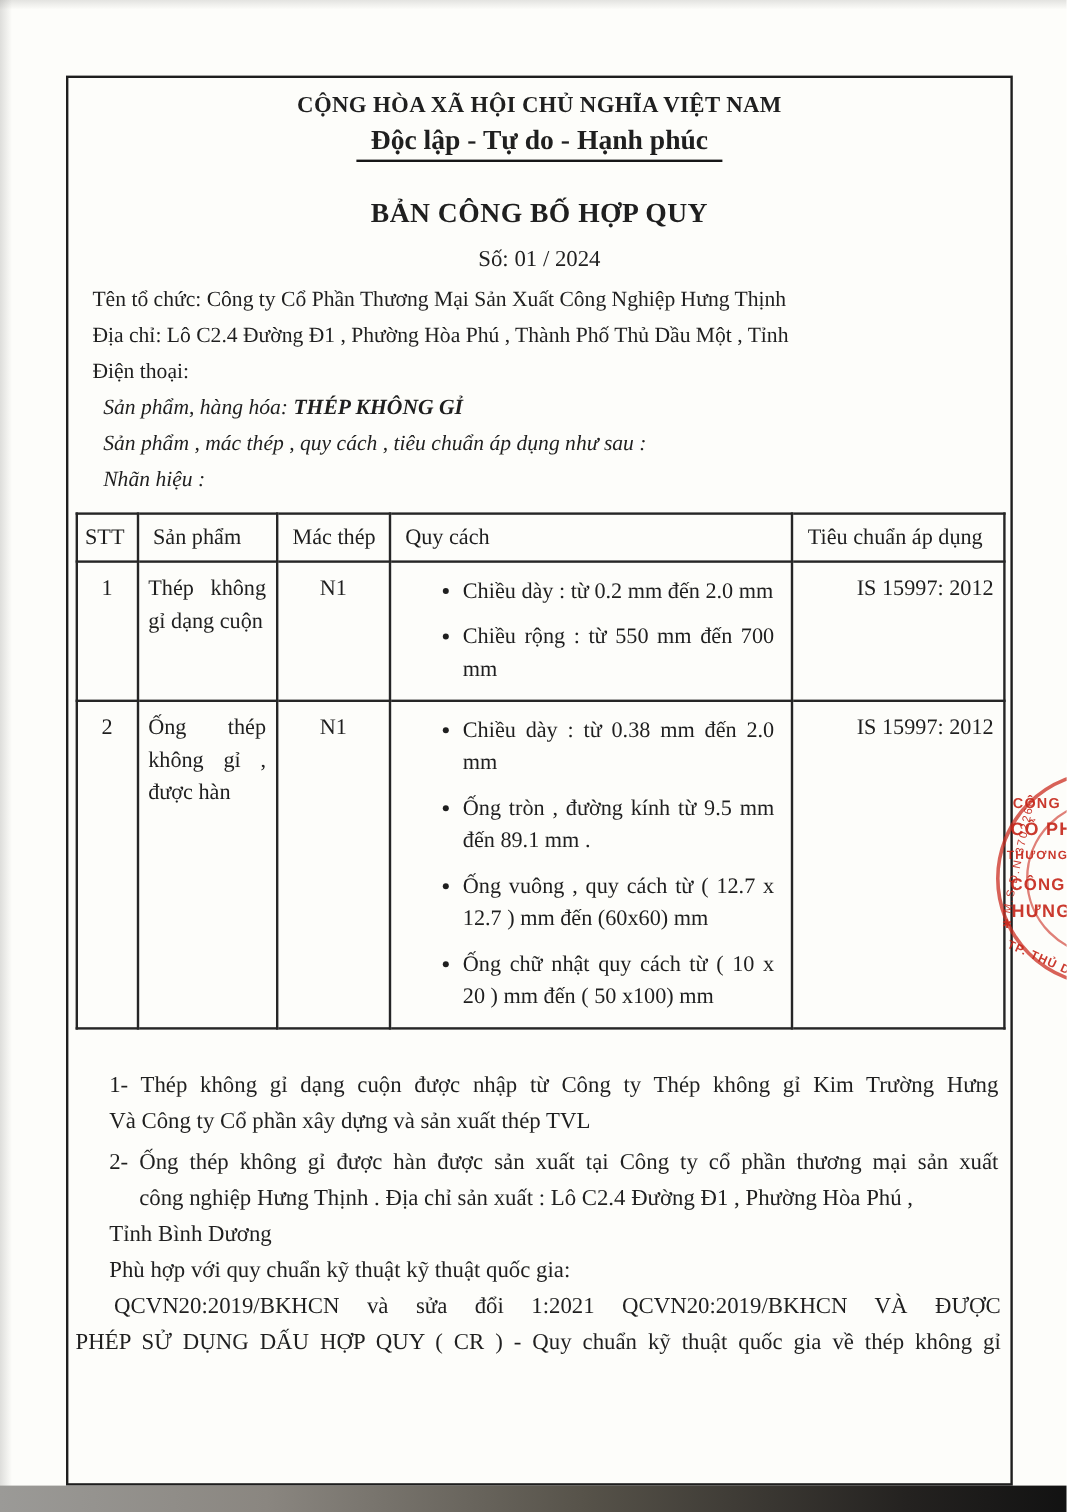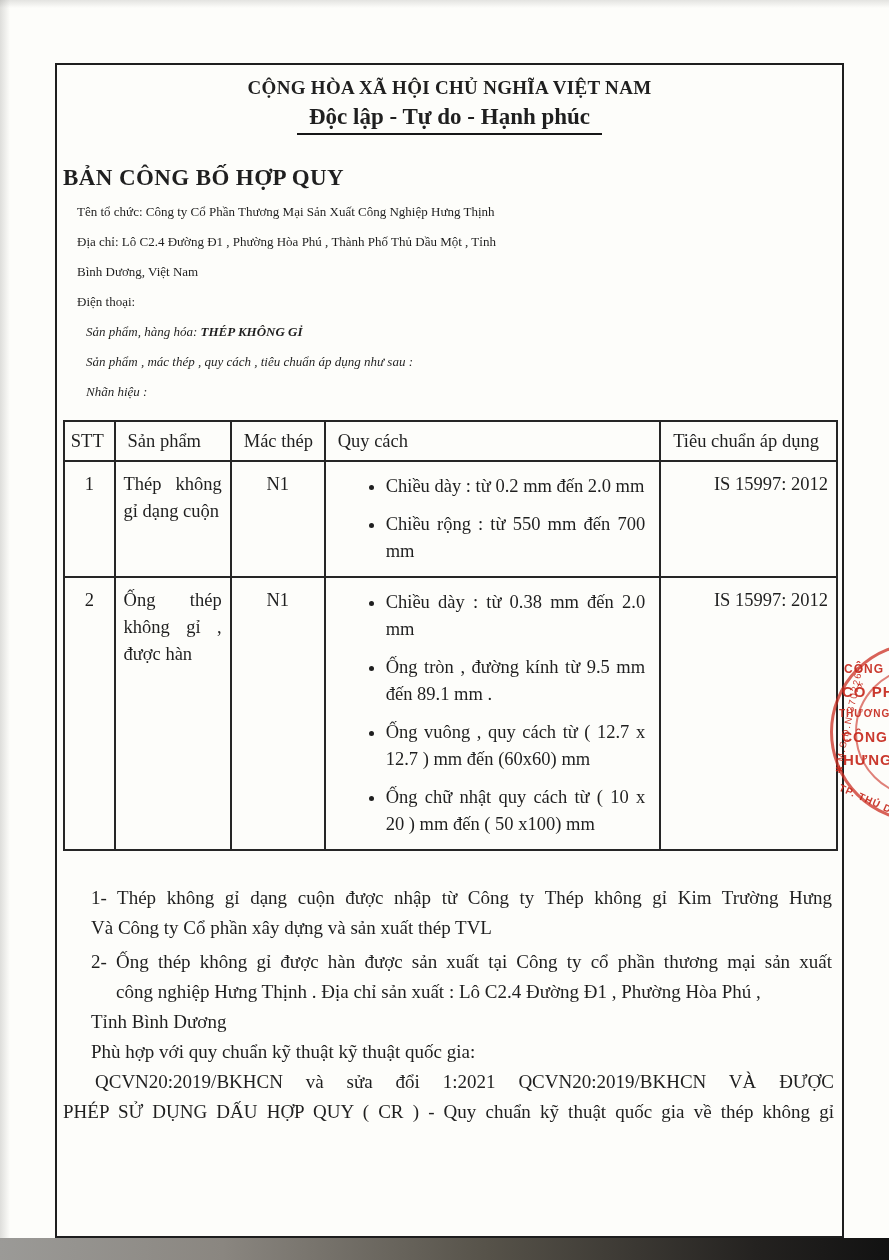--- a/index.html
+++ b/index.html
@@ -9,23 +9,23 @@
     overflow:hidden; font-family:"Liberation Serif","DejaVu Serif",serif;
     color:#1f1f1f;
   }
   .frame{
     position:absolute; left:55px; top:63px; width:789px; height:1175px;
     border:2px solid #1e1e1e; box-sizing:border-box; padding:10px 6px 0 6px;
   }
   .h-nat1{ text-align:center; font-weight:bold; font-size:19px; margin-top:2px; letter-spacing:.3px;}
   .h-nat2-wrap{ text-align:center; margin-top:5px;}
   .h-nat2{ display:inline-block; font-weight:bold; font-size:23px; padding:0 12px 3px; border-bottom:2px solid #171717;}
-  .h-title{ font-weight:bold; font-size:23px; margin-top:30px; letter-spacing:.4px;}
+  .h-title{ text-align:center; font-weight:bold; font-size:23px; margin-top:30px; letter-spacing:.4px;}
   .h-no{ text-align:center; font-size:19px; margin-top:15px;}
-  .info{ font-size:13px; line-height:30px; margin:6px 8px 0 14px;}
+  .info{ font-size:18px; line-height:30px; margin:6px 8px 0 14px;}
   .info .ind{ margin-left:9px;font-style:italic;}
   table.spec{ border-collapse:collapse; table-layout:fixed; width:775px; margin-top:13px; font-size:18.5px;}
   table.spec th, table.spec td{ border:2px solid #262626; vertical-align:top; box-sizing:border-box;}
   table.spec thead th{ height:40px; font-weight:normal; text-align:left; vertical-align:middle; padding:2px 6px 2px 12px;}
   table.spec thead th.c-stt{ text-align:center; padding-left:2px;}
   table.spec td{ padding:9px 8px 0 8px; line-height:27px;}
   td.c-stt{ text-align:center;}
   td.c-sp{ text-align:justify; padding-right:13px; padding-left:12px;}
   td.c-mt{ text-align:center;}
   td.c-qc{ padding-left:10px; padding-right:10px;}
@@ -66,25 +66,25 @@
 <div class="page">
 
   <div class="frame">
 
     <div class="h-nat1">CỘNG HÒA XÃ HỘI CHỦ NGHĨA VIỆT NAM</div>
     <div class="h-nat2-wrap">
       <span class="h-nat2">Độc lập - Tự do - Hạnh phúc</span>
     </div>
 
     <div class="h-title">BẢN CÔNG BỐ HỢP QUY</div>
+    <div class="h-no">Số: 01 / 2024</div>
 
     <div class="info">
       <div>Tên tổ chức: Công ty Cổ Phần Thương Mại Sản Xuất Công Nghiệp Hưng Thịnh</div>
       <div>Địa chỉ: Lô C2.4 Đường Đ1 , Phường Hòa Phú , Thành Phố Thủ Dầu Một , Tỉnh</div>
-      <div>Bình Dương, Việt Nam</div>
       <div>Điện thoại:</div>
       <div class="ind"><span>Sản phẩm, hàng hóa: </span><b>THÉP KHÔNG GỈ</b></div>
       <div class="ind">Sản phẩm , mác thép , quy cách , tiêu chuẩn áp dụng như sau :</div>
       <div class="ind">Nhãn hiệu :</div>
     </div>
 
     <table class="spec">
       <colgroup>
         <col style="width:50px">
           <col style="width:115px">

